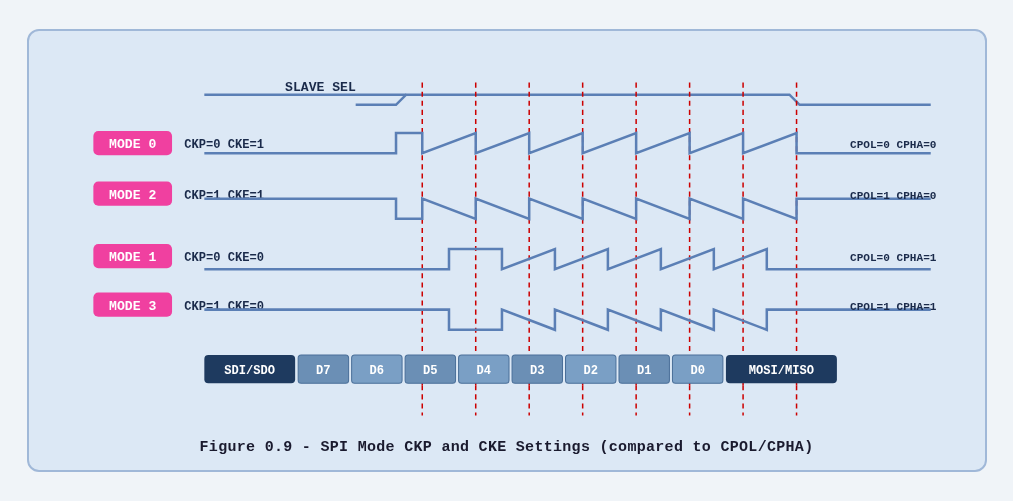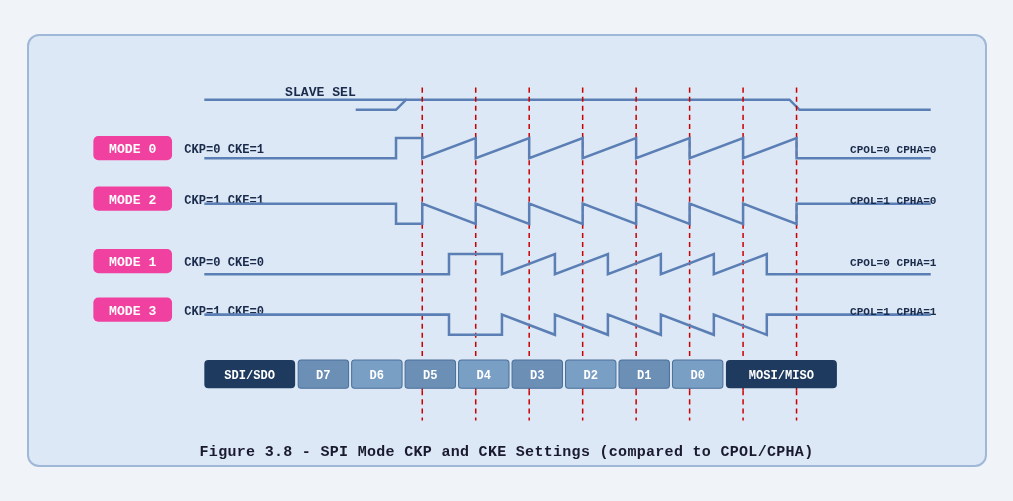--- a/index.html
+++ b/index.html
@@ -11,21 +11,21 @@
       display: flex;
       flex-direction: column;
       align-items: center;
       justify-content: center;
     }
     .outer {
       width: 960px;
       background: #dce8f5;
       border: 2px solid #a0b8d8;
       border-radius: 12px;
-      padding: 18px 24px 4px 24px;
+      padding: 18px 24px 14px 24px;
     }
     .diagram {
       width: 100%;
       position: relative;
     }
     svg.main-svg {
       width: 100%;
       height: 380px;
       display: block;
     }
@@ -121,14 +121,14 @@
       <line x1="366" y1="330" x2="366" y2="360" stroke="#cc0000" stroke-width="1.5" stroke-dasharray="5,4"></line>
       <line x1="419" y1="330" x2="419" y2="360" stroke="#cc0000" stroke-width="1.5" stroke-dasharray="5,4"></line>
       <line x1="472" y1="330" x2="472" y2="360" stroke="#cc0000" stroke-width="1.5" stroke-dasharray="5,4"></line>
       <line x1="525" y1="330" x2="525" y2="360" stroke="#cc0000" stroke-width="1.5" stroke-dasharray="5,4"></line>
       <line x1="578" y1="330" x2="578" y2="360" stroke="#cc0000" stroke-width="1.5" stroke-dasharray="5,4"></line>
       <line x1="631" y1="330" x2="631" y2="360" stroke="#cc0000" stroke-width="1.5" stroke-dasharray="5,4"></line>
       <line x1="684" y1="330" x2="684" y2="360" stroke="#cc0000" stroke-width="1.5" stroke-dasharray="5,4"></line>
       <line x1="737" y1="330" x2="737" y2="360" stroke="#cc0000" stroke-width="1.5" stroke-dasharray="5,4"></line>
     </svg>
   </div>
-  <div class="caption">Figure 3.8 - SPI Mode CKP and CKE Settings (compared to CPOL/CPHA)</div>
+  <div class="caption">Figure 0.9 - SPI Mode CKP and CKE Settings (compared to CPOL/CPHA)</div>
 </div>
 
 </body></html>

